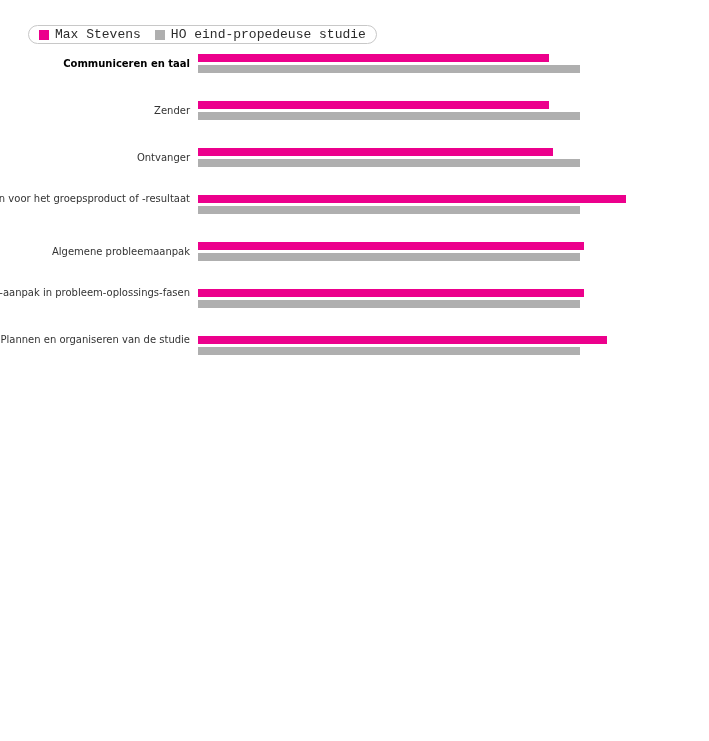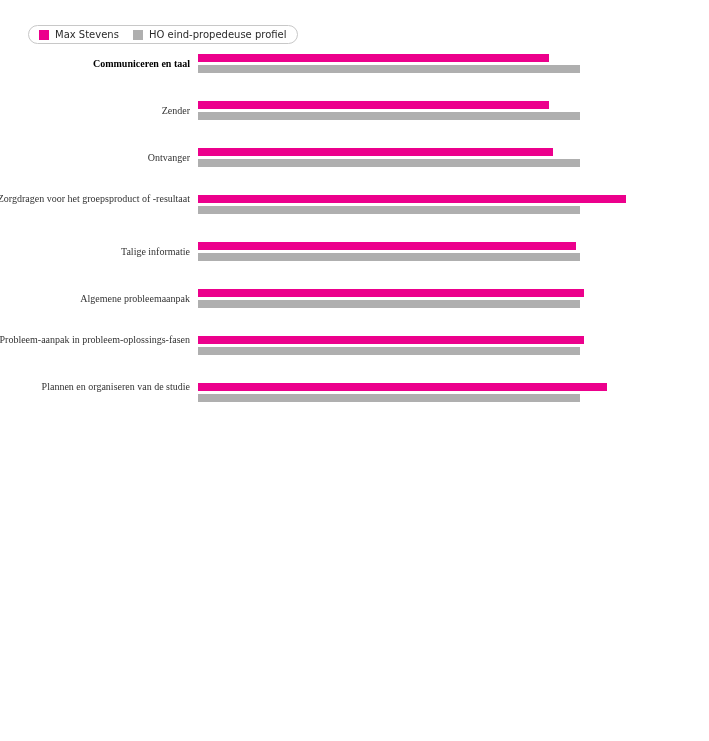--- a/index.html
+++ b/index.html
@@ -36,36 +36,36 @@
     gap: 6px;
     white-space: nowrap;
   }
   .legend-swatch {
     width: 10px;
     height: 10px;
     display: inline-block;
     flex: 0 0 auto;
   }
   .legend-label {
-    font-size: 10px;
+    font-size: 13px;
     color: #2b2b2b;
     line-height: 1;
+    font-family: Liberation Mono, monospace;
   }
 
   
   #chart {
     position: absolute;
     left: 0;
     top: 48px;
     width: 709px;
   }
   .row {
     position: relative;
     height: 47px;
-    font-family: Liberation Serif, serif;
   }
   .row-label {
     position: absolute;
     right: 519px;   
     top: 0;
     width: 300px;
     text-align: right;
     font-size: 10px;
     color: #333333;
     line-height: 11.5px;
@@ -93,21 +93,21 @@
 </head>
 <body>
 
 <div id="legend">
     <div class="legend-entry">
       <span class="legend-swatch" style="background: rgb(236, 0, 140);"></span>
       <span class="legend-label">Max Stevens</span>
     </div>
     <div class="legend-entry">
       <span class="legend-swatch" style="background: rgb(175, 175, 175);"></span>
-      <span class="legend-label">HO eind-propedeuse profiel</span>
+      <span class="legend-label">HO eind-propedeuse studie</span>
     </div>
   </div>
 
 <div id="chart">
     <div class="row header">
       <div class="row-label single">Communiceren en taal</div>
       <div class="bars">
         <span class="bar primary" style="width: 351.44px;"></span>
         <span class="bar reference" style="width: 382px;"></span>
       </div>
@@ -127,27 +127,20 @@
       </div>
     </div>
     <div class="row">
       <div class="row-label double">Zorgdragen voor het groepsproduct of -resultaat</div>
       <div class="bars">
         <span class="bar primary" style="width: 427.84px;"></span>
         <span class="bar reference" style="width: 382px;"></span>
       </div>
     </div>
     <div class="row">
-      <div class="row-label single">Talige informatie</div>
-      <div class="bars">
-        <span class="bar primary" style="width: 378.18px;"></span>
-        <span class="bar reference" style="width: 382px;"></span>
-      </div>
-    </div>
-    <div class="row">
       <div class="row-label single">Algemene probleemaanpak</div>
       <div class="bars">
         <span class="bar primary" style="width: 385.82px;"></span>
         <span class="bar reference" style="width: 382px;"></span>
       </div>
     </div>
     <div class="row">
       <div class="row-label double">Probleem-aanpak in probleem-oplossings-fasen</div>
       <div class="bars">
         <span class="bar primary" style="width: 385.82px;"></span>

